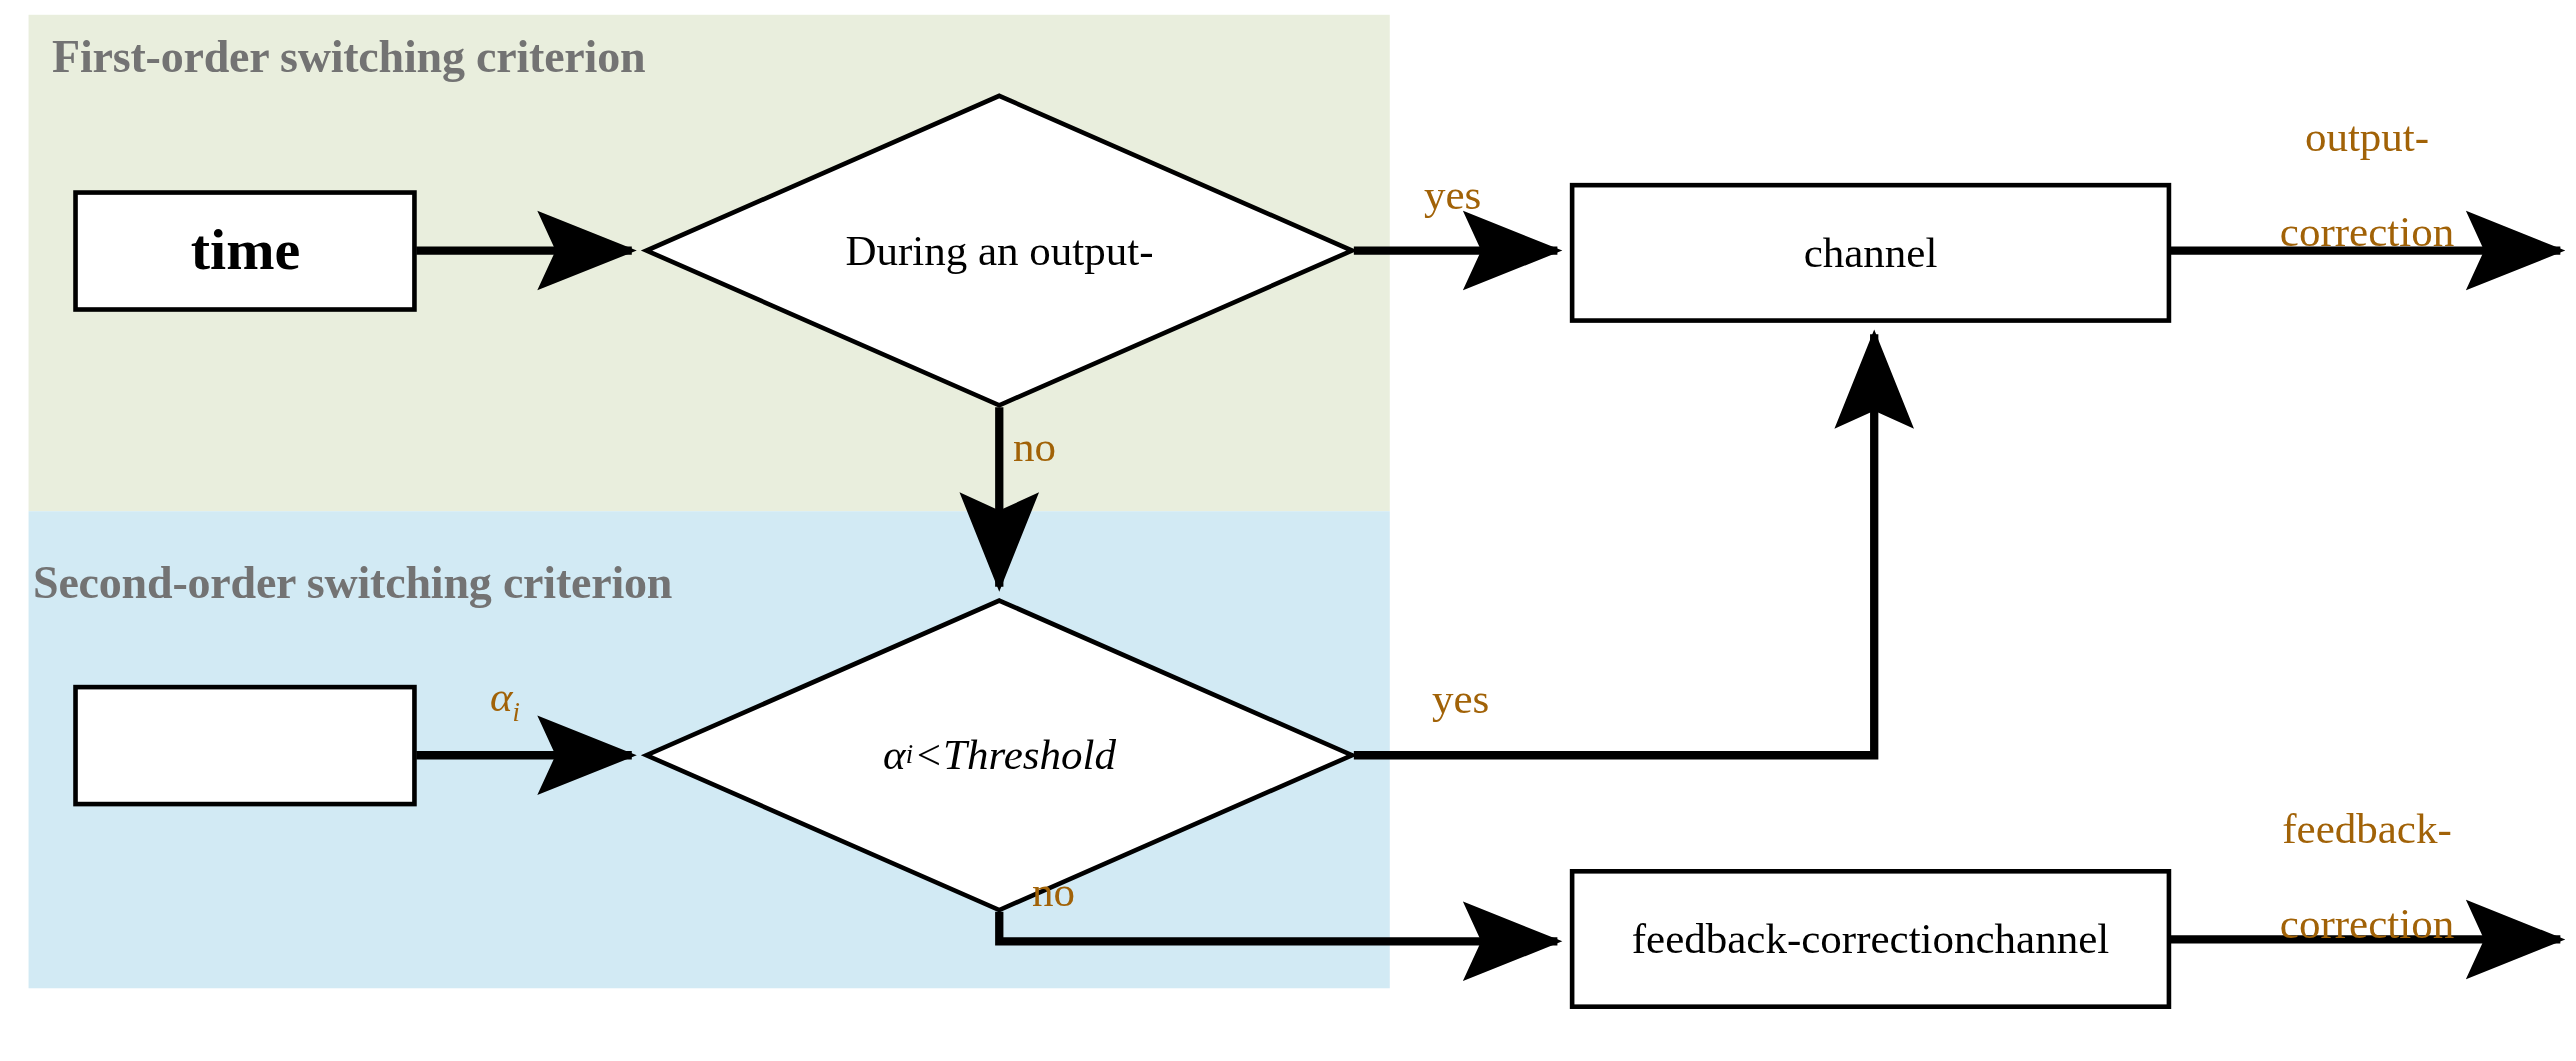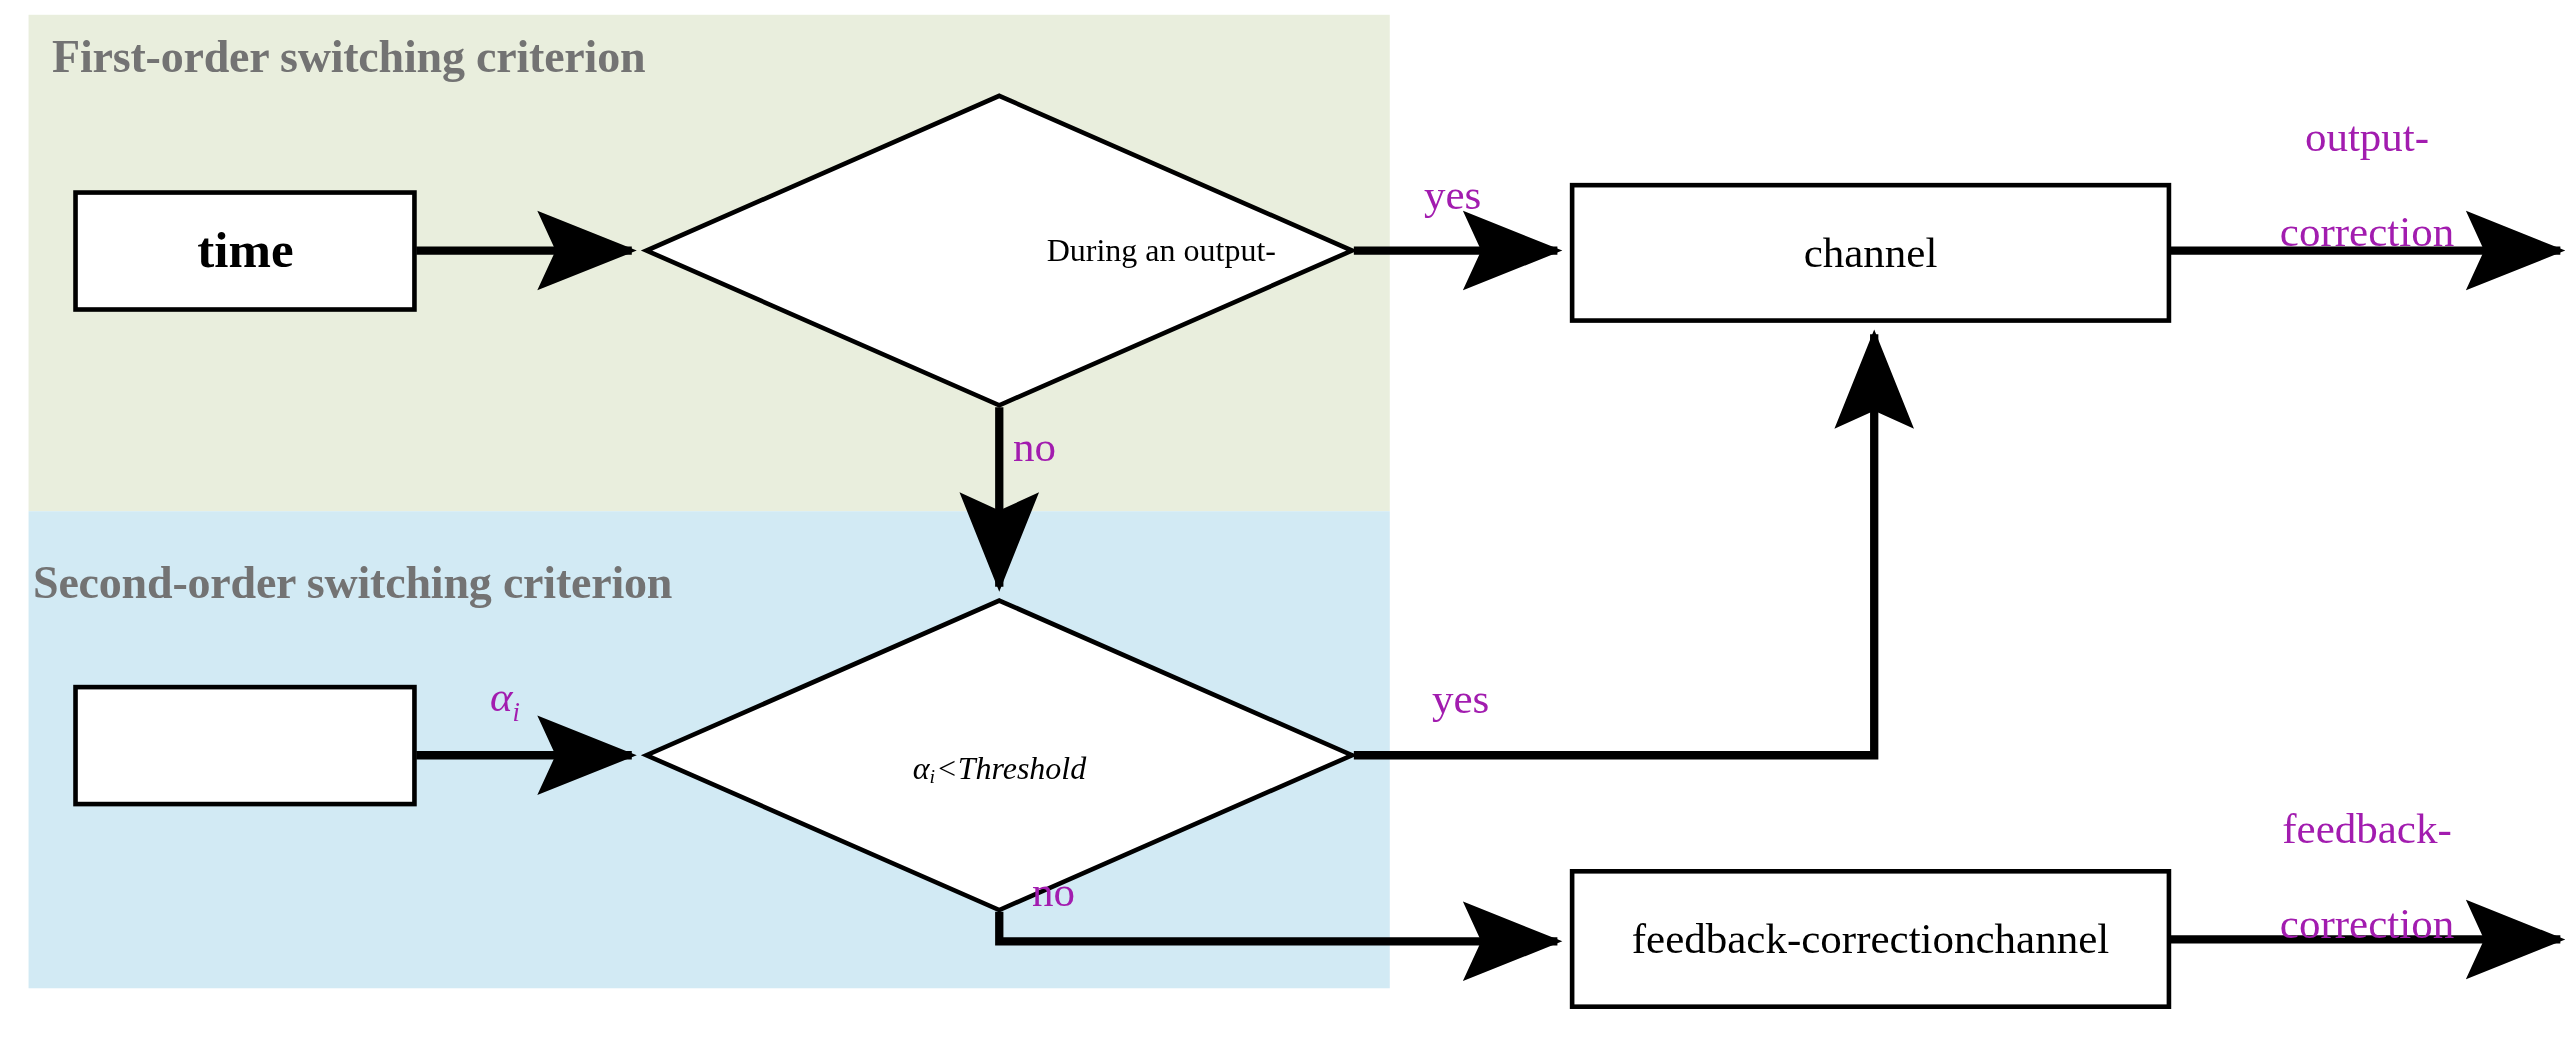--- a/index.html
+++ b/index.html
@@ -40,31 +40,30 @@
     text-align: center;
     color: #000;
     line-height: 1.12;
     white-space: pre-line;
     pointer-events: none;
   }
   .box-label {
     font-size: 43px;
   }
   .box-label-bold {
-    font-size: 51px;
+    font-size: 58px;
     font-weight: bold;
   }
   .diamond-label {
-    font-size: 32px;
-    align-items: flex-end;
+    font-size: 43px;
   }
   .edge-label {
     position: absolute;
     font-size: 43px;
-    color: #a21caf;
+    color: #a16207;
     white-space: pre-line;
     text-align: center;
     line-height: 1.1;
   }
   .math-ital {
     font-style: italic;
   }
   .sub {
     font-size: 0.62em;
     vertical-align: sub;

